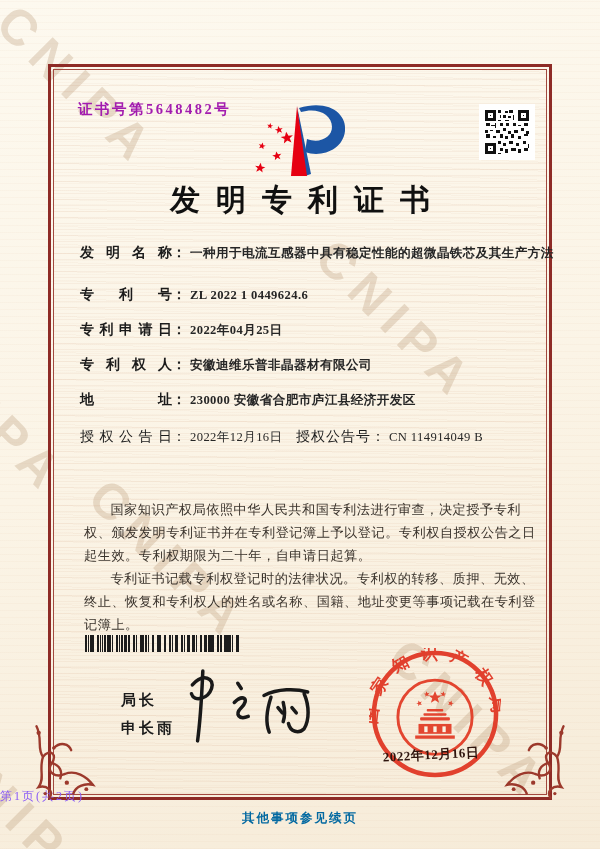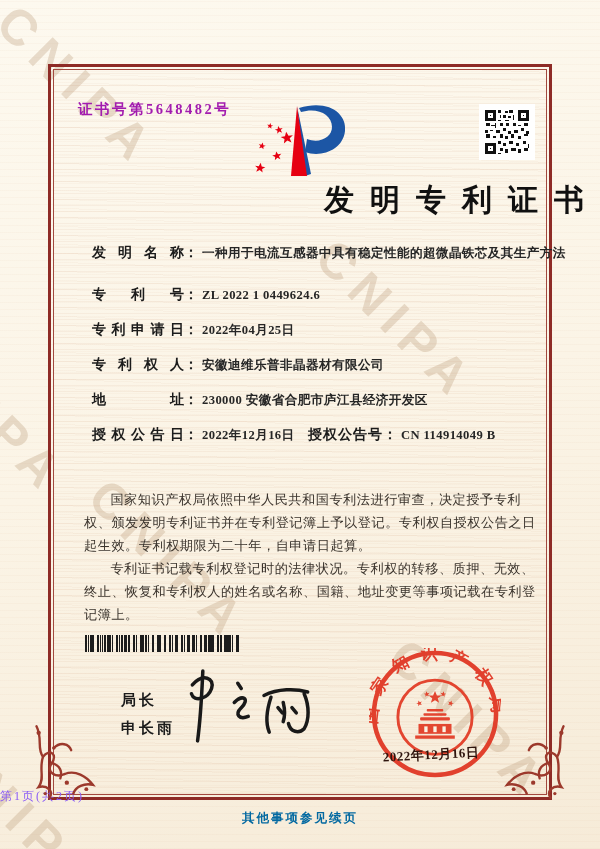--- a/index.html
+++ b/index.html
@@ -25,33 +25,33 @@
       repeating-linear-gradient(2deg,rgba(205,150,115,0.06) 0 1px,transparent 1px 9px);
   }
   .flourish{position:absolute;width:78px;height:78px;z-index:4;}
   .flourish.br{transform:scaleX(-1);}
   .content{position:absolute;inset:0;z-index:3;}
 
   .cert-no{position:absolute;left:78px;top:100px;font-size:14.5px;font-weight:600;letter-spacing:2.5px;color:#a21caf;}
   .logo{position:absolute;left:251px;top:98px;width:106px;height:84px;}
   .qr-wrap{position:absolute;left:479px;top:104px;width:56px;height:56px;background:#fff;display:flex;align-items:center;justify-content:center;}
   .qr-wrap svg{width:48px;height:48px;}
-  .title{position:absolute;left:0;right:0;top:180px;text-align:right;font-size:30px;font-weight:600;letter-spacing:16px;text-indent:16px;color:#101010;}
-
-  .fields{position:absolute;left:92px;top:243px;right:56px;}
+  .title{position:absolute;left:0;right:0;top:180px;text-align:center;font-size:30px;font-weight:600;letter-spacing:16px;text-indent:16px;color:#101010;}
+
+  .fields{position:absolute;left:80px;top:243px;right:56px;}
   .field-row{height:22px;margin-bottom:13px;white-space:nowrap;font-weight:600;}
   .field-row:first-child{margin-bottom:20px;}
   .f-label{display:inline-block;width:92px;font-size:14px;text-align:justify;text-align-last:justify;vertical-align:bottom;color:#1b1b1b;}
   .f-colon{font-size:14px;}
   .f-value{font-size:12.6px;letter-spacing:0.4px;color:#262626;}
-  .grant-row{display:flex;height:22px;white-space:nowrap;font-weight:700;}
+  .grant-row{display:flex;height:22px;white-space:nowrap;font-weight:400;align-items:center;}
   .grant-pair1{width:216px;flex:none;}
   .f-label2{font-size:14px;letter-spacing:1px;color:#1b1b1b;}
 
-  .body-paragraphs{position:absolute;left:84px;right:60px;top:488px;font-size:13.2px;line-height:23px;color:#3a332c;letter-spacing:0.5px;}
+  .body-paragraphs{position:absolute;left:84px;right:60px;top:498px;font-size:13.2px;line-height:23px;color:#3a332c;letter-spacing:0.5px;}
   .body-paragraphs p{margin:0;text-indent:2em;}
 
   .barcode{position:absolute;left:85px;top:635px;width:155px;height:17px;
     background-image:
       repeating-linear-gradient(90deg,#1c1c1c 0 2px,transparent 2px 3px,#1c1c1c 3px 4px,transparent 4px 7px,#1c1c1c 7px 9px,transparent 9px 12px),
       repeating-linear-gradient(90deg,#1c1c1c 0 1px,transparent 1px 5px,#1c1c1c 5px 8px,transparent 8px 17px);
   }
 
   .director{position:absolute;left:85px;top:686px;font-family:"Liberation Sans","DejaVu Sans",sans-serif;font-weight:700;font-size:15px;letter-spacing:3px;line-height:28px;color:#1c1c1c;margin-left:36px;}
   .signature{position:absolute;left:180px;top:664px;width:140px;height:83px;}

